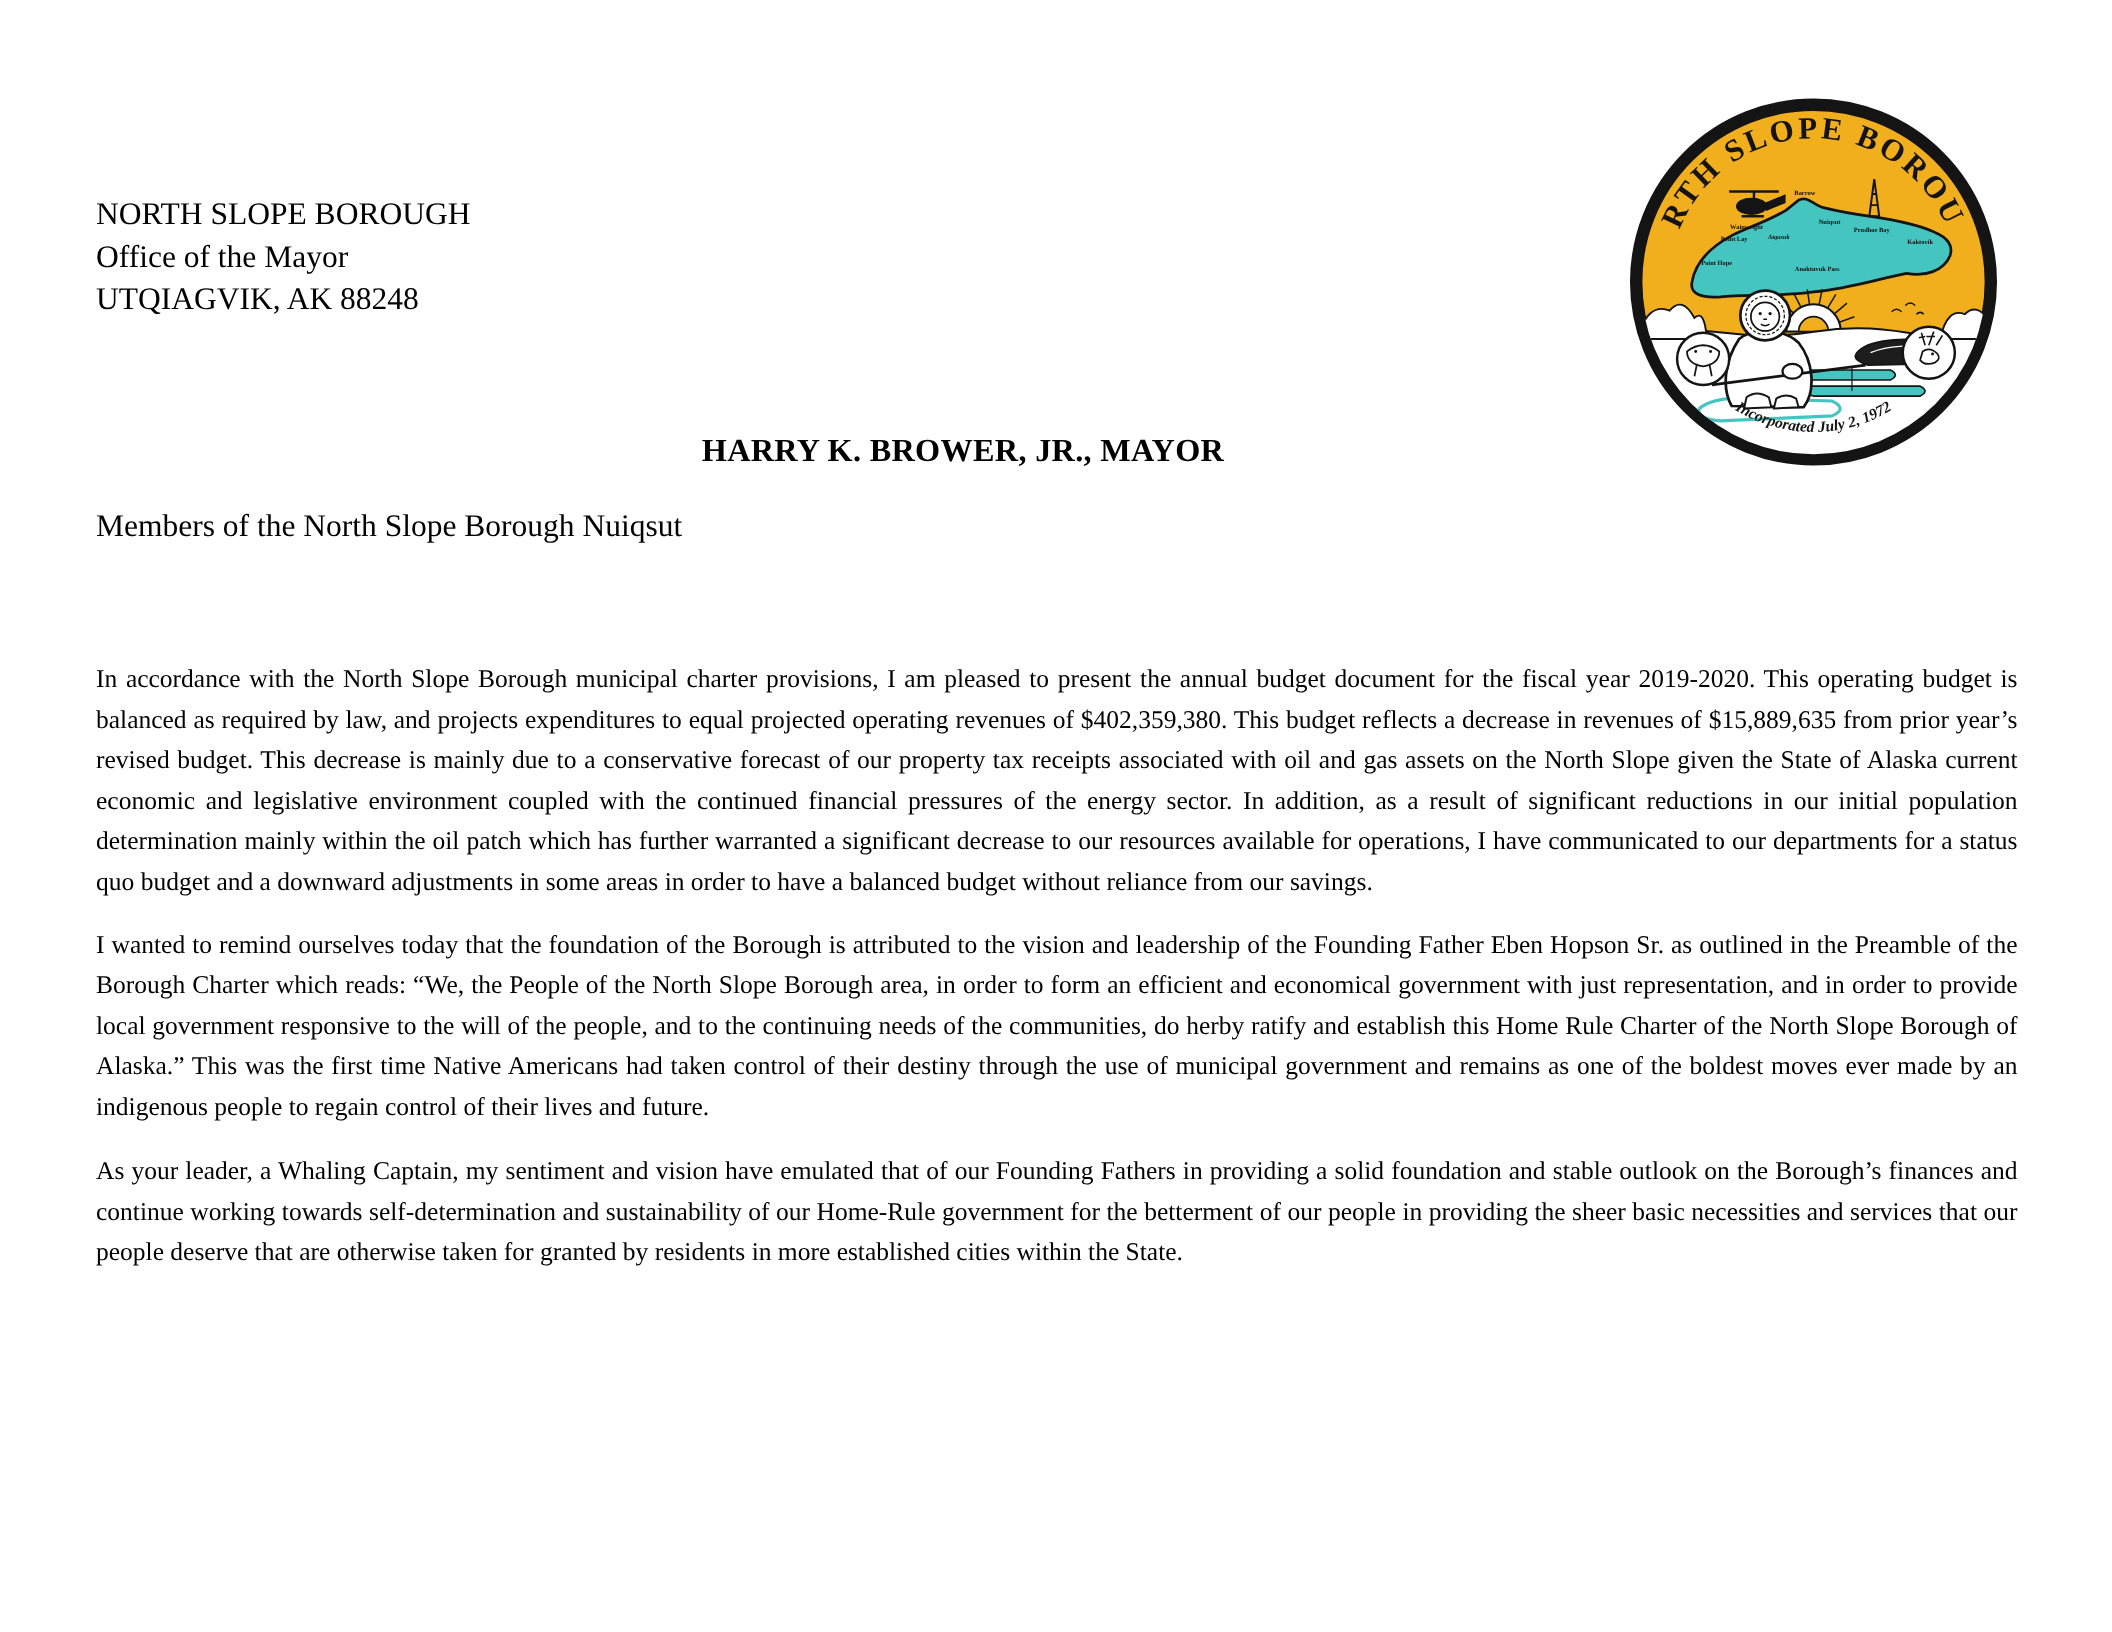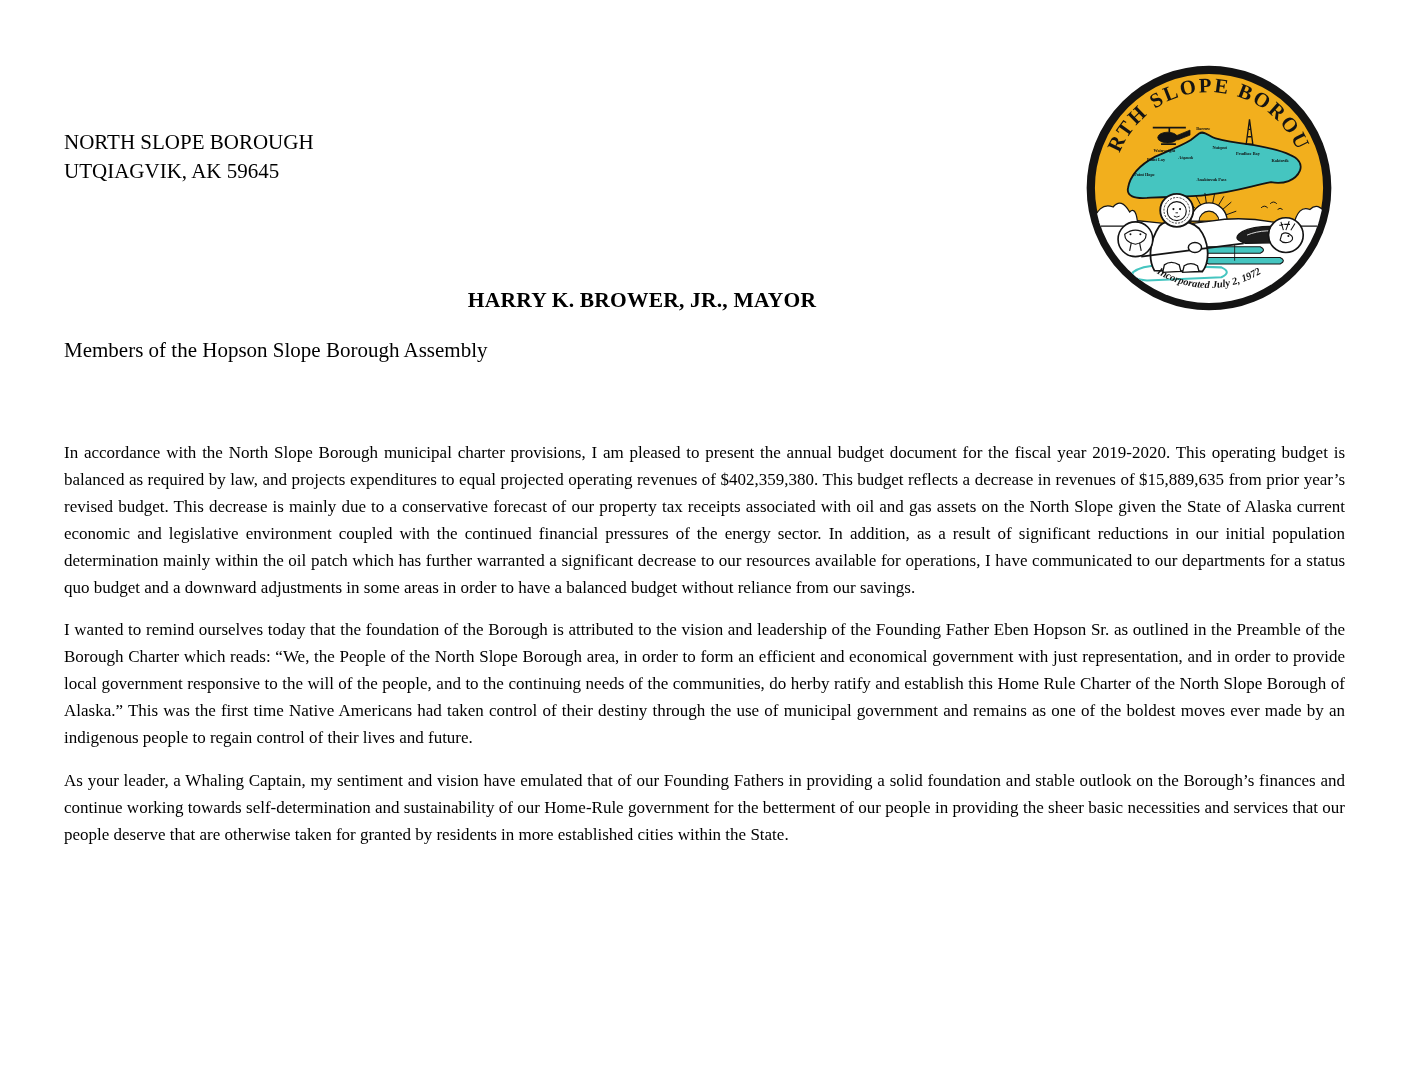--- a/index.html
+++ b/index.html
@@ -54,21 +54,22 @@
   }
   .place-it{font-style:italic;}
 </style>
 </head>
 <body>
 
 <div class="page">
 
   <div class="letterhead">
     <div>NORTH SLOPE BOROUGH</div>
-    <div>UTQIAGVIK, AK 59645</div>
+    <div>Office of the Mayor</div>
+    <div>UTQIAGVIK, AK 88248</div>
   </div>
 
   <div class="seal-wrap">
     <svg class="seal-svg" viewBox="0 0 300 300" width="248" height="248">
       <defs>
         <clipPath id="sealClip">
             <circle cx="150" cy="150" r="139"></circle>
           </clipPath>
         <path id="arcTop" d="M 39.7,114.2 A 116,116 0 0 1 260.3,114.2" fill="none"></path>
         <path id="arcBottom" d="M 75.5,245.3 A 121,121 0 0 0 224.5,245.3" fill="none"></path>
@@ -180,21 +181,21 @@
       </text>
       <text class="inc-text">
         <textPath href="#arcBottom" startOffset="50%" text-anchor="middle">Incorporated July 2, 1972</textPath>
       </text>
     </svg>
   </div>
 
   <div class="mayor-title">HARRY K. BROWER, JR., MAYOR</div>
 
   <div class="addressee">
-    <div>Members of the Hopson Slope Borough Assembly</div>
+    <div>Members of the North Slope Borough Nuiqsut</div>
   </div>
 
   <div class="letter-body">
     <p>In accordance with the North Slope Borough municipal charter provisions, I am pleased to present the annual budget document for the fiscal year 2019-2020.  This operating budget is balanced as required by law, and projects expenditures to equal projected operating revenues of $402,359,380. This budget reflects a decrease in revenues of $15,889,635 from prior year’s revised budget.  This decrease is mainly due to a conservative forecast of our property tax receipts associated with oil and gas assets on the North Slope given the State of Alaska current economic and legislative environment coupled with the continued financial pressures of the energy sector. In addition, as a result of significant reductions in our initial population determination mainly within the oil patch which has further warranted a significant decrease to our resources available for operations, I have communicated to our departments for a status quo budget and a downward adjustments in some areas in order to have a balanced budget without reliance from our savings.</p>
     <p>I wanted to remind ourselves today that the foundation of the Borough is attributed to the vision and leadership of the Founding Father Eben Hopson Sr. as outlined in the Preamble of the Borough Charter which reads: “We, the People of the North Slope Borough area, in order to form an efficient and economical government with just representation, and in order to provide local government responsive to the will of the people, and to the continuing needs of the communities, do herby ratify and establish this Home Rule Charter of the North Slope Borough of Alaska.” This was the first time Native Americans had taken control of their destiny through the use of municipal government and remains as one of the boldest moves ever made by an indigenous people to regain control of their lives and future.</p>
     <p>As your leader, a Whaling Captain, my sentiment and vision have emulated that of our Founding Fathers in providing a solid foundation and stable outlook on the Borough’s finances and continue working towards self-determination and sustainability of our Home-Rule government for the betterment of our people in providing the sheer basic necessities and services that our people deserve that are otherwise taken for granted by residents in more established cities within the State.</p>
   </div>
 
 </div>
 

